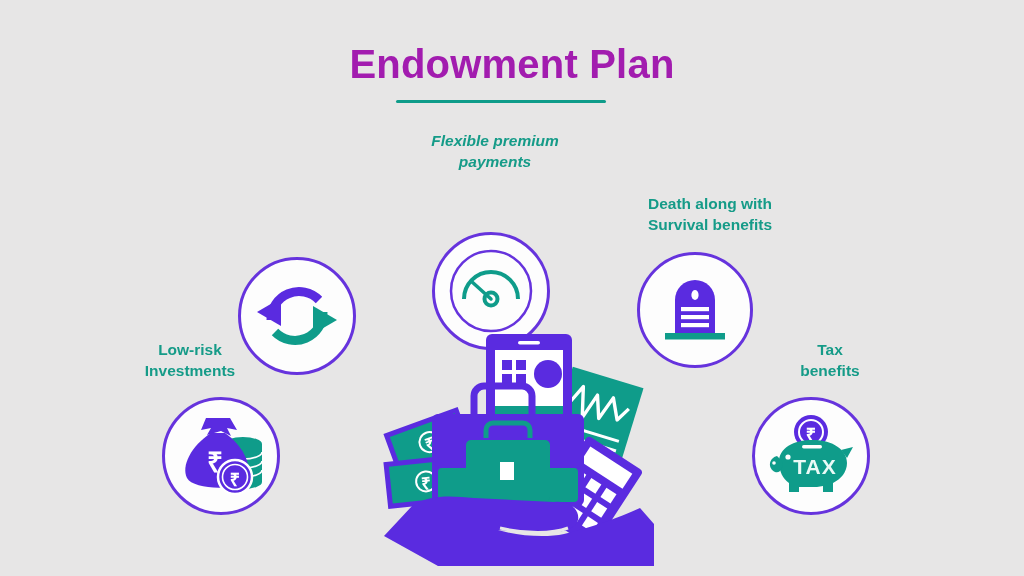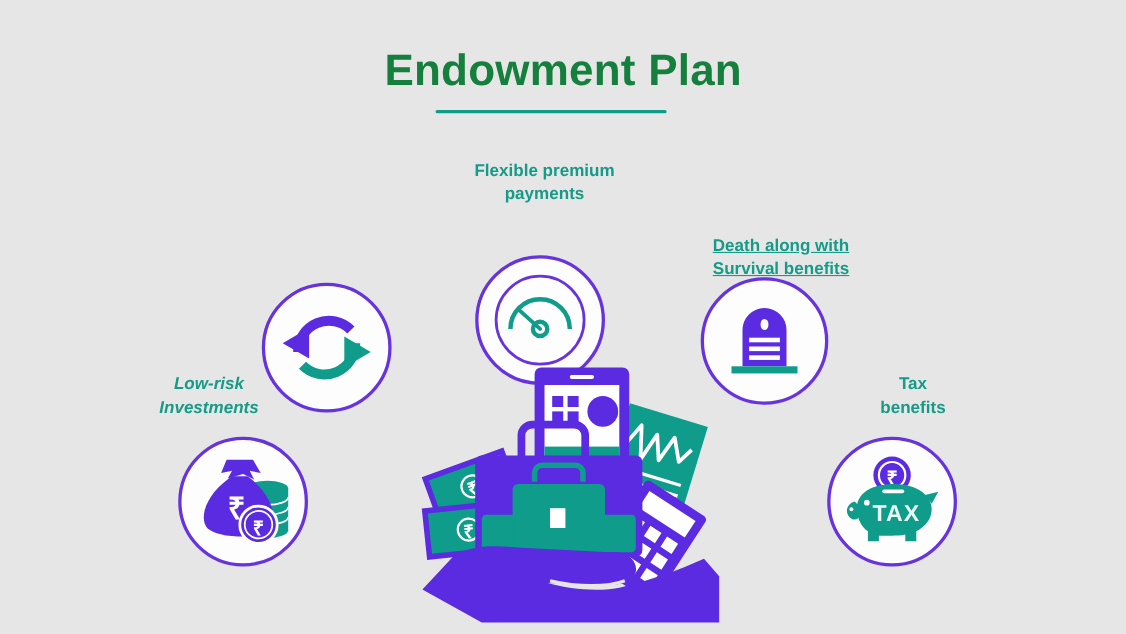--- a/index.html
+++ b/index.html
@@ -10,40 +10,40 @@
     overflow:hidden;
     position:relative;
   }
   .stage{position:absolute;inset:0;}
 
   
   .title{
     position:absolute;left:0;top:42px;width:1024px;
     text-align:center;
     font-size:40px;font-weight:bold;
-    color:#15803d;
+    color:#a21caf;
     letter-spacing:.2px;
   }
   .title-rule{
     position:absolute;left:396px;top:100px;
     width:210px;height:3px;background:#0f9c8a;border-radius:2px;
   }
 
   
   .label{
     position:absolute;
     color:#159b88;
     font-size:15.5px;font-weight:bold;line-height:1.34;
     text-align:center;
     white-space:pre-line;
   }
-  .lbl-flex-prem{left:375px;top:146px;width:240px;}
+  .lbl-flex-prem{left:375px;top:131px;width:240px;font-style:italic;}
   .lbl-flex-cover{left:225px;top:193px;width:150px;}
-  .lbl-death{left:605px;top:214px;width:210px;text-decoration:underline;}
-  .lbl-lowrisk{left:110px;top:340px;width:160px;font-style:italic;}
+  .lbl-death{left:605px;top:194px;width:210px;}
+  .lbl-lowrisk{left:110px;top:340px;width:160px;}
   .lbl-tax{left:760px;top:340px;width:140px;}
 
   
   .bubble{
     position:absolute;border-radius:50%;
     background:#fdfdfd;
     border:3px solid #6633dd;
     box-sizing:border-box;
   }
   .b-flexcover{left:238px;top:257px;width:118px;height:118px;}

